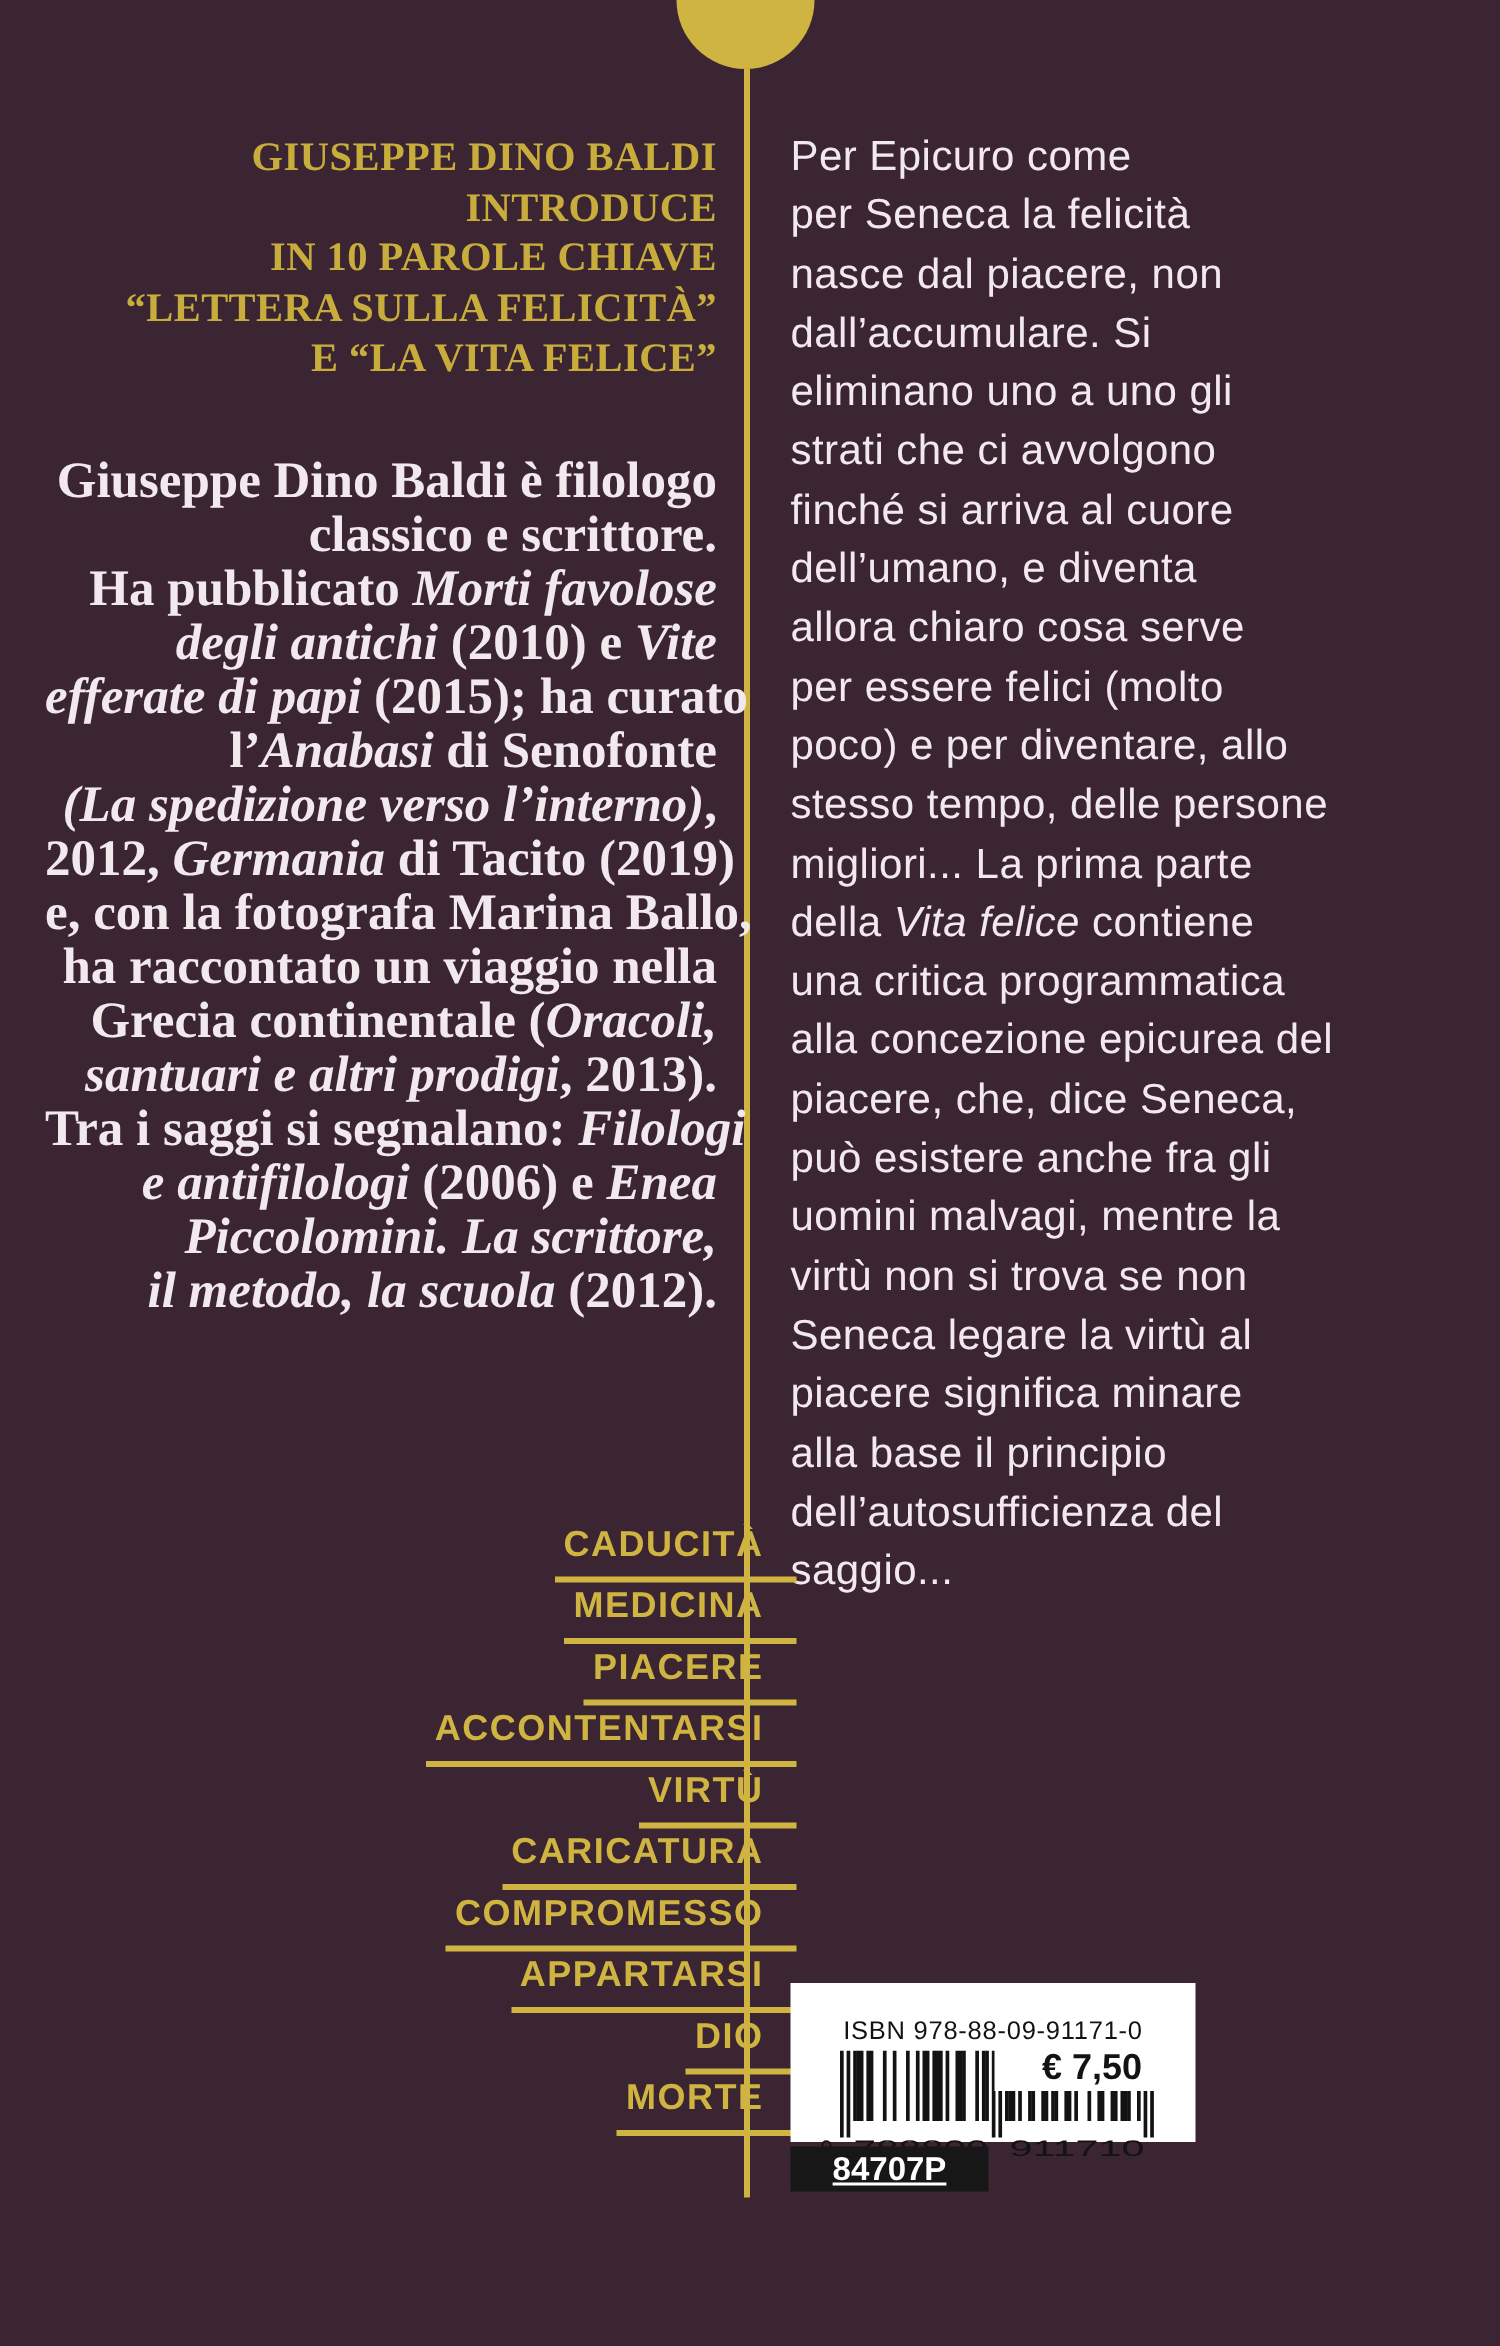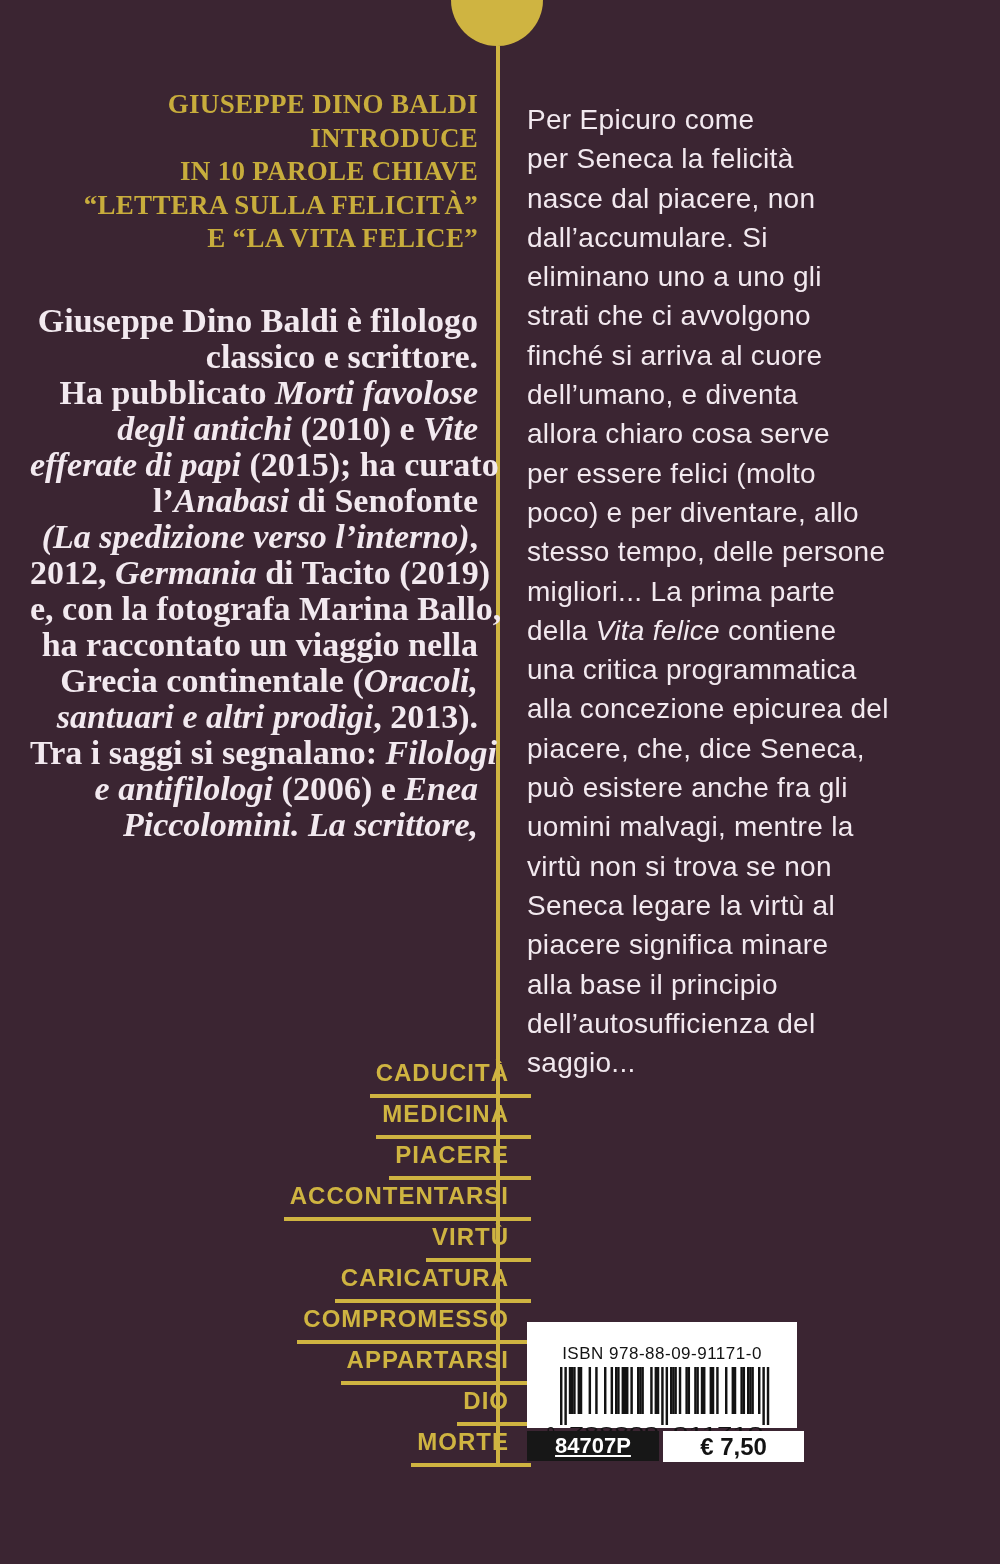--- a/index.html
+++ b/index.html
@@ -50,30 +50,30 @@
     font-weight:bold;
     color:var(--text-white);
     font-size:34px;
     line-height:36px;
   }
   .line{white-space:nowrap;}
   .it{font-style:italic;}
 
   
   .right-col{
-    position:absolute;left:527px;top:100px;width:460px;
+    position:absolute;left:527px;top:84px;width:460px;
     color:var(--text-white);
     font-size:28px;
     line-height:39.3px;
     letter-spacing:0.3px;
   }
 
   
   .keywords{
-    position:absolute;left:0;top:1061px;width:531px;
+    position:absolute;left:0;top:1018px;width:531px;
   }
   .kw-row{text-align:right;margin-bottom:4px;}
   .kw{
     display:inline-block;
     color:var(--gold);
     font-weight:bold;
     font-size:24px;
     line-height:24px;
     letter-spacing:1px;
     padding:0 22px 9px 6px;
@@ -100,21 +100,21 @@
     font-family:"Liberation Sans","DejaVu Sans",sans-serif;
     font-size:15px;
   }
   .code-box{
     position:absolute;left:527px;top:1431px;width:132px;height:30px;
     background:var(--code-box-bg);
     color:#ffffff;font-weight:bold;font-size:22px;
     display:flex;align-items:center;justify-content:center;text-decoration:underline;
   }
   .price-box{
-    position:absolute;left:663px;top:1431px;width:141px;height:31px;
+    position:absolute;left:663px;top:1363px;width:130px;height:31px;
     background:var(--barcode-bg);
     color:var(--barcode-text);font-weight:bold;font-size:24px;
     display:flex;align-items:center;justify-content:center;
   }
 </style>
 </head>
 <body>
 
 <div class="page">
 
@@ -138,20 +138,21 @@
         <div class="line"><span>l’</span><span class="it">Anabasi</span><span> di Senofonte</span></div>
         <div class="line"><span class="it">(La spedizione verso l’interno)</span><span>,</span></div>
         <div class="line"><span>2012, </span><span class="it">Germania</span><span> di Tacito (2019)</span></div>
         <div class="line"><span>e, con la fotografa Marina Ballo,</span></div>
         <div class="line"><span>ha raccontato un viaggio nella</span></div>
         <div class="line"><span>Grecia continentale (</span><span class="it">Oracoli,</span></div>
         <div class="line"><span class="it">santuari e altri prodigi</span><span>, 2013).</span></div>
         <div class="line"><span>Tra i saggi si segnalano: </span><span class="it">Filologi</span></div>
         <div class="line"><span class="it">e antifilologi</span><span> (2006) e </span><span class="it">Enea</span></div>
         <div class="line"><span class="it">Piccolomini. La scrittore,</span></div>
+        <div class="line"><span class="it">il metodo, la scuola</span><span> (2012).</span></div>
       </div>
   </div>
 
   <div class="right-col">
       <div class="line"><span>Per Epicuro come</span></div>
       <div class="line"><span>per Seneca la felicità</span></div>
       <div class="line"><span>nasce dal piacere, non</span></div>
       <div class="line"><span>dall’accumulare. Si</span></div>
       <div class="line"><span>eliminano uno a uno gli</span></div>
       <div class="line"><span>strati che ci avvolgono</span></div>

